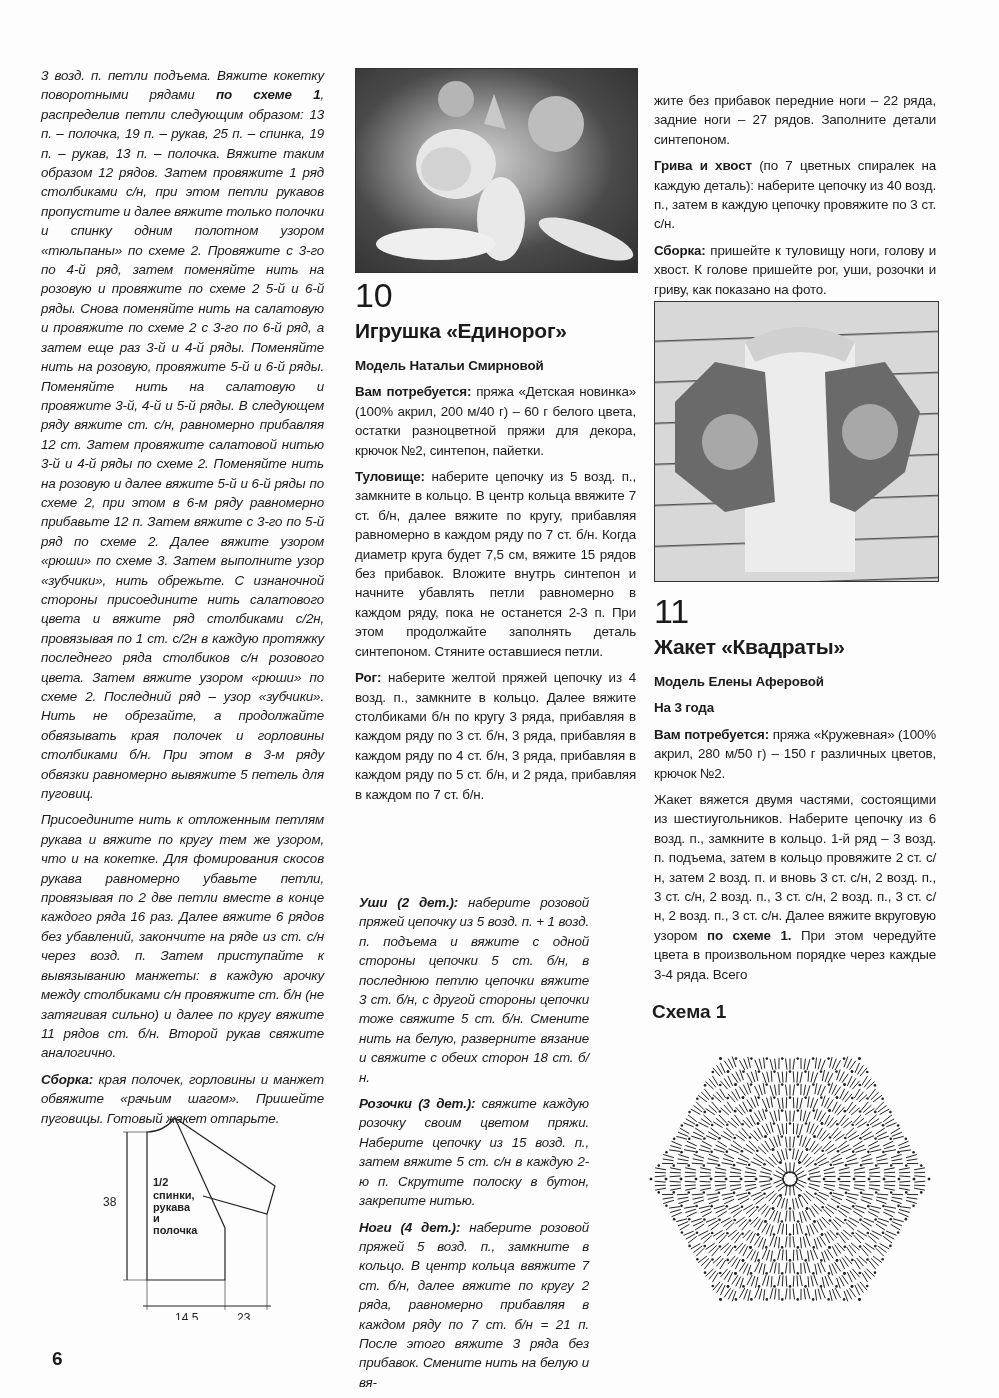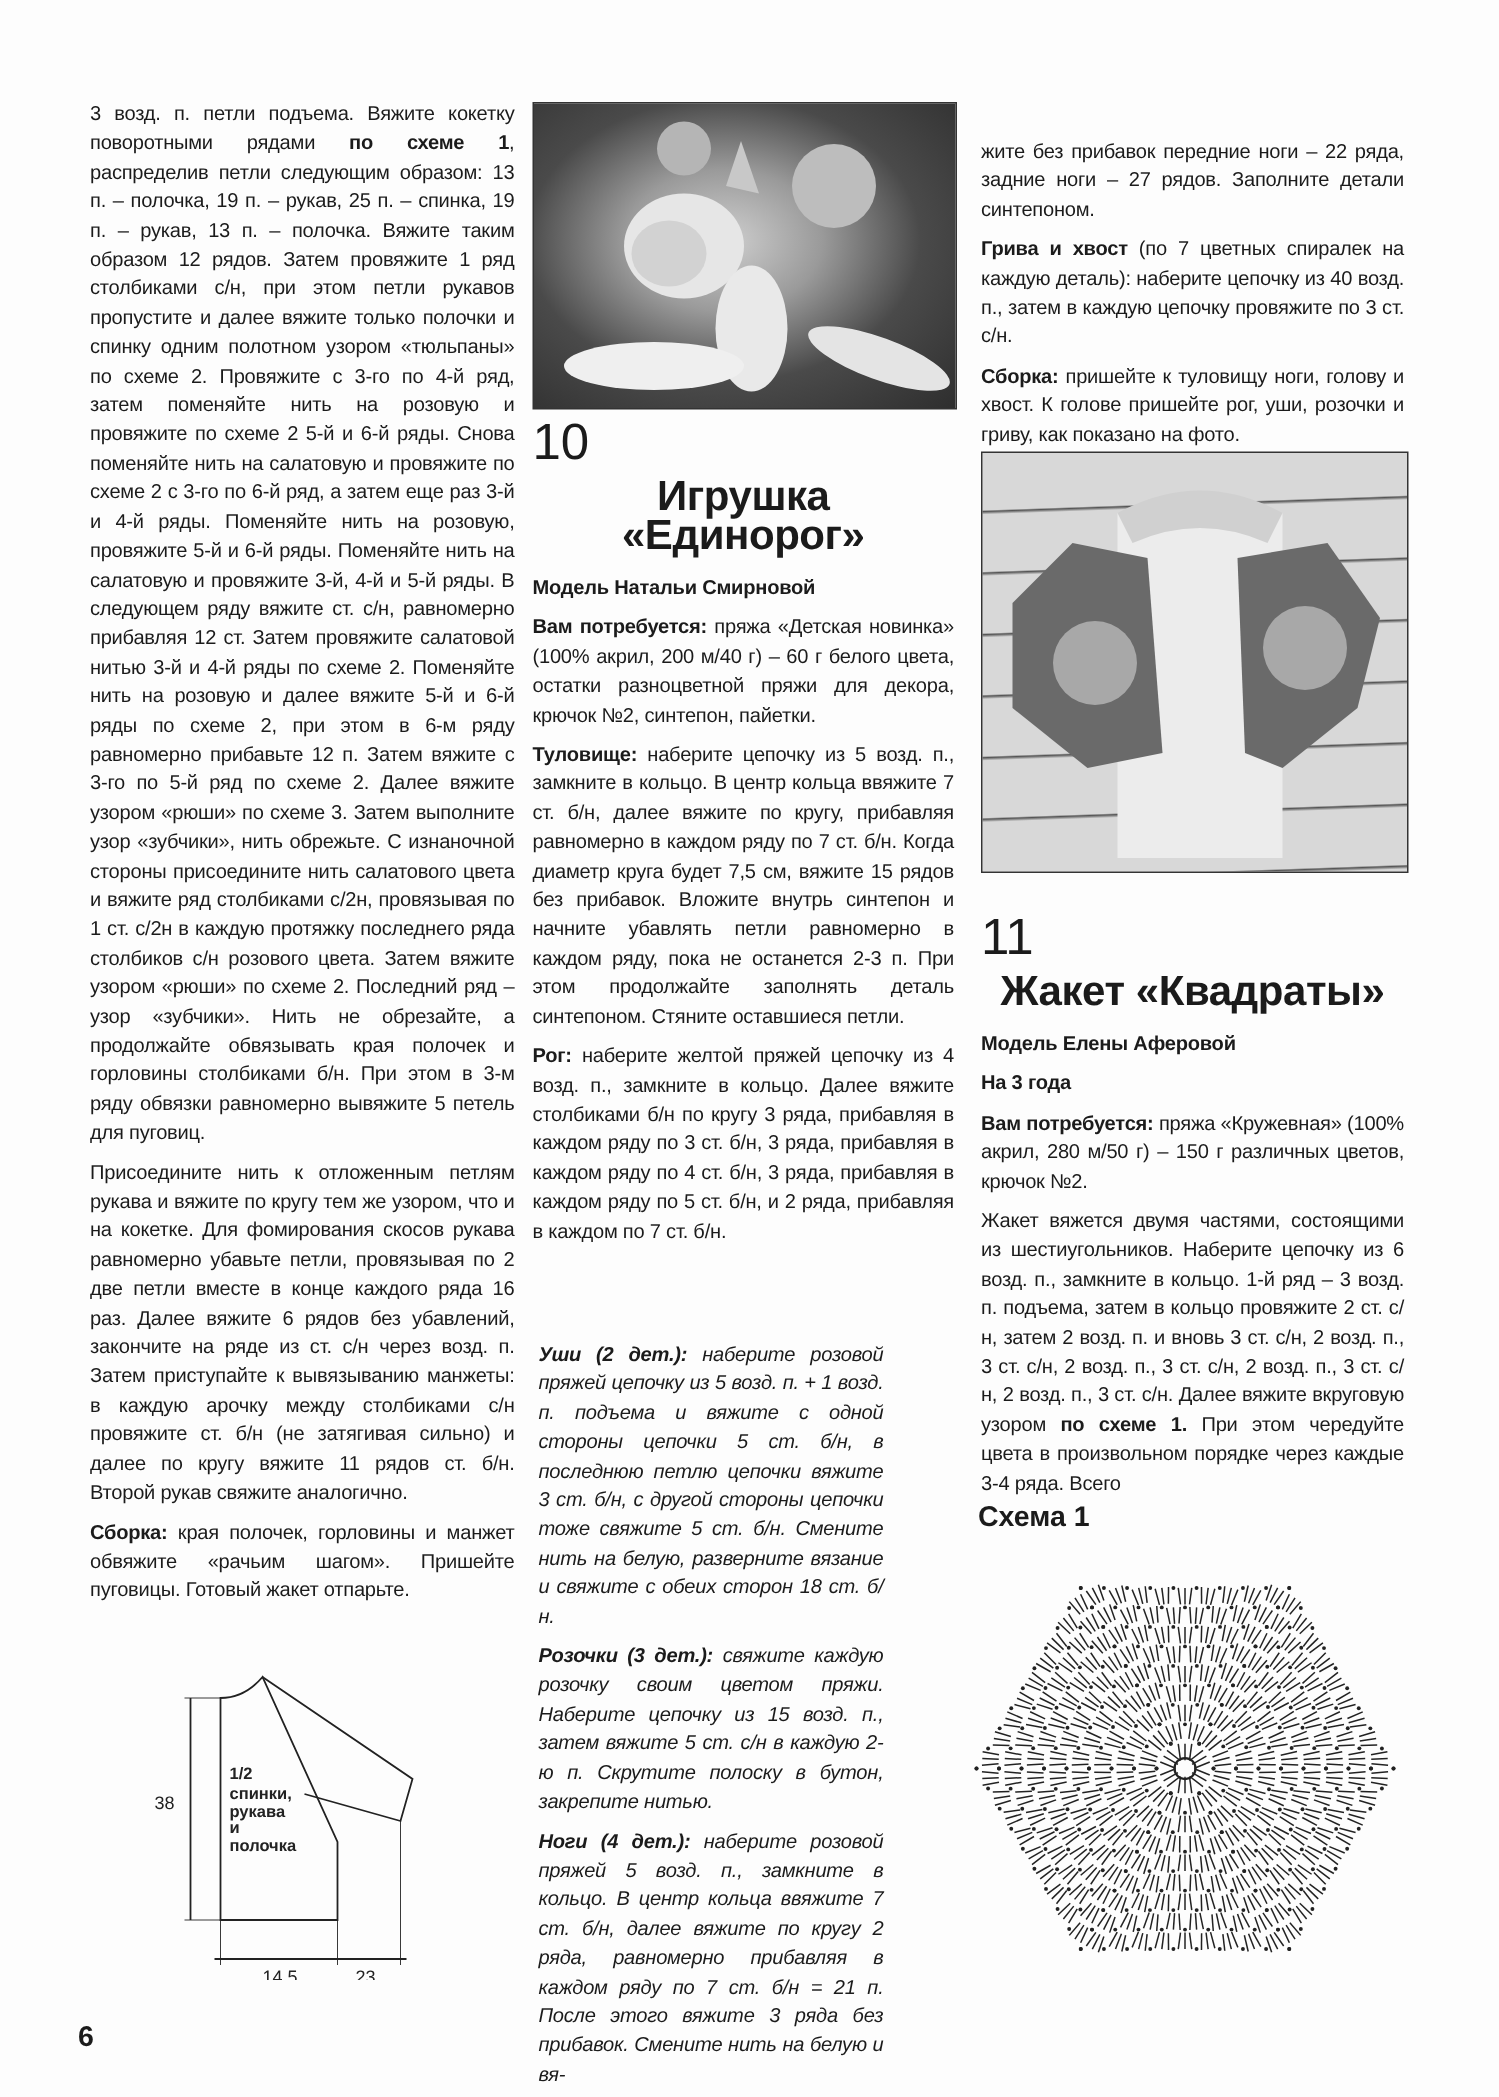--- a/index.html
+++ b/index.html
@@ -1,26 +1,26 @@
 <!DOCTYPE html>
 <html><head>
 <meta charset="utf-8">
 <style>
   html, body { margin: 0; padding: 0; background: #fdfdfd; }
   body { width: 999px; height: 1398px; position: relative; overflow: hidden; color: #1b1b1b;
          font-family: "Liberation Sans", "DejaVu Sans", sans-serif; }
   .col { position: absolute; font-size: 13.4px; line-height: 19.4px; letter-spacing: -0.15px; }
   .col p { margin: 0 0 7px 0; text-align: justify; }
   .col b { font-weight: bold; }
-  #col1 { left: 60px; top: 66px; width: 283px; }
+  #col1 { left: 41px; top: 66px; width: 283px; font-style: italic; }
   #col2 { left: 355px; top: 278px; width: 281px; }
   #col3 { left: 654px; top: 69px; width: 282px; margin-top: 22px; }
   #col2b { left: 359px; top: 986px; width: 230px; font-style: italic; }
   .num { font-size: 34px; line-height: 34px; font-weight: normal; margin: 0 0 6px 0; }
-  .title { font-size: 28px; line-height: 26px; font-weight: bold; margin: 0 0 12px 0; letter-spacing: -0.3px; text-align: center; }
+  .title { font-size: 21px; line-height: 26px; font-weight: bold; margin: 0 0 12px 0; letter-spacing: -0.3px; }
   .model { font-weight: bold; margin: 0 0 7px 0; }
   .photo { position: absolute; border: 1px solid #333; overflow: hidden; }
   #photo-unicorn { left: 355px; top: 68px; width: 281px; height: 203px;
      background: radial-gradient(ellipse at 45% 45%, #cfcfcf 0%, #9a9a9a 30%, #4a4a4a 60%, #2e2e2e 100%); }
   #photo-jacket { left: 654px; top: 301px; width: 283px; height: 279px;
      background: repeating-linear-gradient(178deg, #d8d8d8 0px, #d8d8d8 38px, #555 39px, #d8d8d8 41px); }
   .sketch { position: absolute; }
   #schema-label { position: absolute; left: 652px; top: 1001px; font-weight: bold; font-size: 19px; text-align: right; }
   #page-number { position: absolute; left: 52px; top: 1348px; font-size: 19px; font-weight: bold; }
 </style>
@@ -94,21 +94,21 @@
   <svg width="283" height="279" viewBox="0 0 283 279">
     <rect x="90" y="40" width="110" height="230" fill="#ececec"></rect>
     <polygon points="20,100 60,60 110,70 120,200 70,210 20,170" fill="#6a6a6a"></polygon>
     <polygon points="170,70 230,60 265,110 250,170 200,210 175,200" fill="#6a6a6a"></polygon>
     <circle cx="75" cy="140" r="28" fill="#a8a8a8"></circle>
     <circle cx="215" cy="130" r="28" fill="#a8a8a8"></circle>
     <path d="M90,40 Q145,10 200,40 L190,60 Q145,40 100,60 Z" fill="#d0d0d0"></path>
   </svg>
 </div>
 
-<div class="col" id="col3b" style="left:654px;top:608px;width:282px">
+<div class="col" id="col3b" style="left:654px;top:594px;width:282px">
   <div class="num">11</div>
   <div class="title">Жакет «Квадраты»</div>
   <p class="model">Модель Елены Аферовой</p>
   <p class="model">На 3 года</p>
   <p><b>Вам потребуется:</b><span> пряжа «Кружевная» (100% акрил, 280 м/50 г) – 150 г различных цветов, крючок №2.</span></p>
   <p><span>Жакет вяжется двумя частями, состоящими из шестиугольников. Наберите цепочку из 6 возд. п., замкните в кольцо. 1-й ряд – 3 возд. п. подъема, затем в кольцо провяжите 2 ст. с/н, затем 2 возд. п. и вновь 3 ст. с/н, 2 возд. п., 3 ст. с/н, 2 возд. п., 3 ст. с/н, 2 возд. п., 3 ст. с/н, 2 возд. п., 3 ст. с/н. Далее вяжите вкруговую узором </span><b>по схеме 1.</b><span> При этом чередуйте цвета в произвольном порядке через каждые 3-4 ряда. Всего</span></p>
 </div>
 
 <div id="schema-label">Схема 1</div>
 

